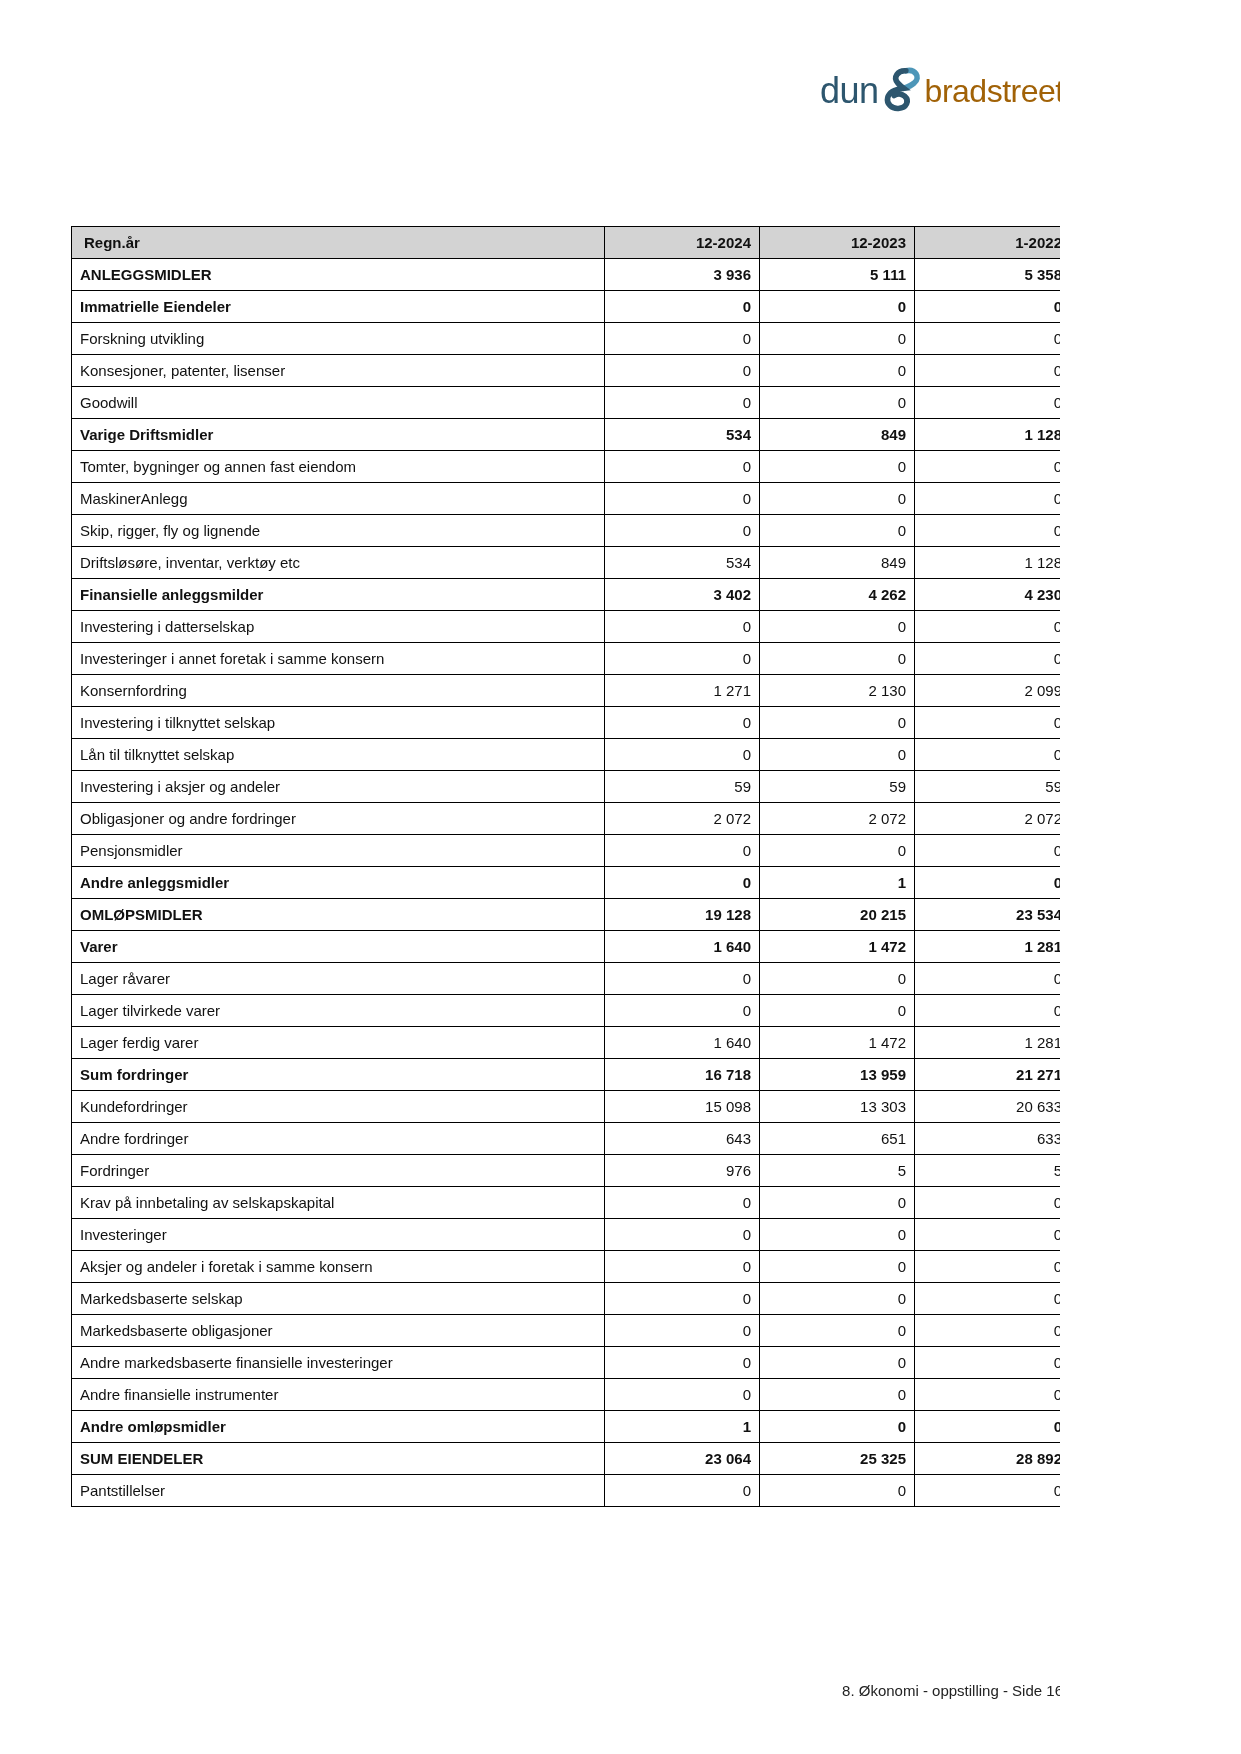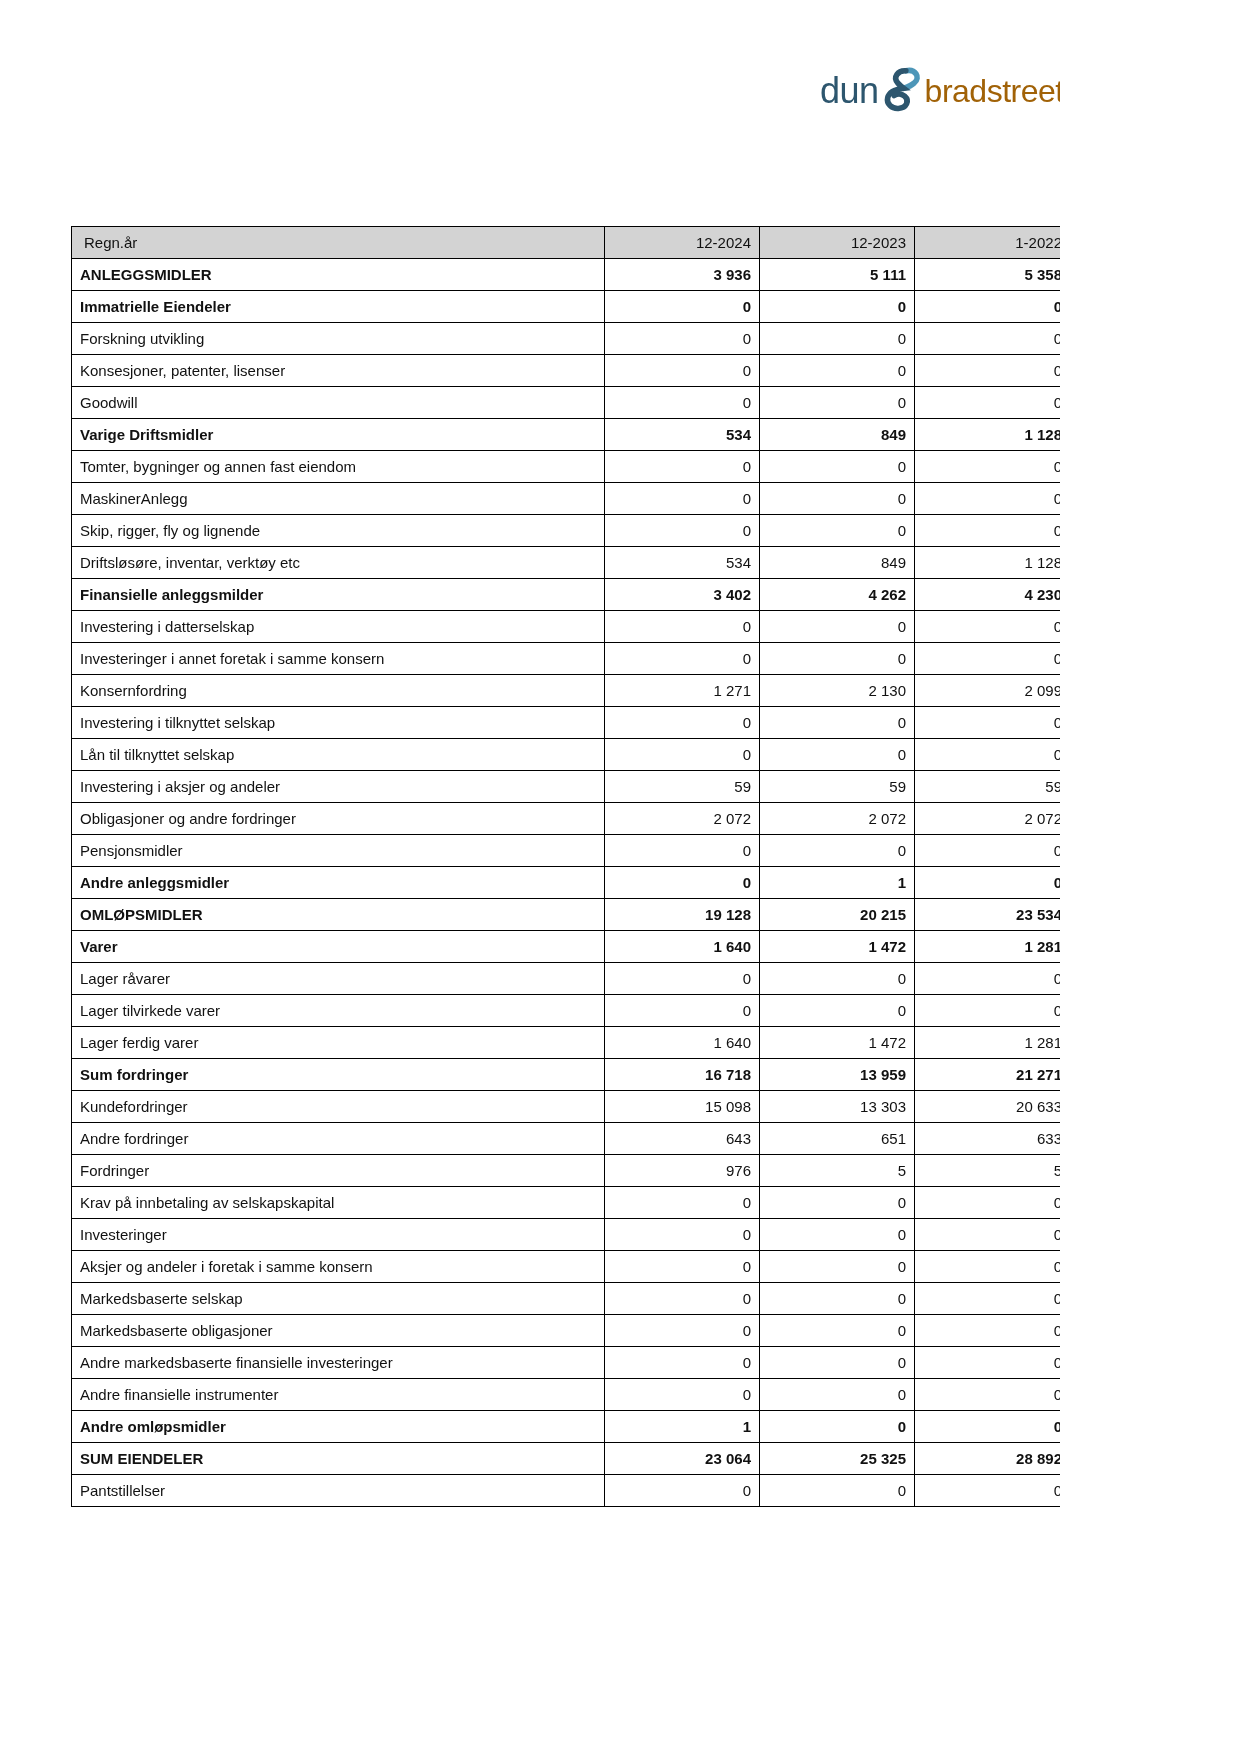--- a/index.html
+++ b/index.html
@@ -51,21 +51,21 @@
   }
   table.balance th, table.balance td {
     border: 1px solid #000000;
     height: 31px;
     padding: 0 8px;
     overflow: hidden;
     white-space: nowrap;
   }
   table.balance thead th {
     background: #d3d3d3;
-    font-weight: normal;
+    font-weight: bold;
     padding-left: 12px;
   }
   .c-label { text-align: left; }
   .c-num { text-align: right; }
   tr.bold td { font-weight: bold; }
 
   
   .footer {
     position: absolute;
     top: 1682px;
@@ -347,14 +347,15 @@
           <tr>
             <td class="c-label">Pantstillelser</td>
             <td class="c-num">0</td>
             <td class="c-num">0</td>
             <td class="c-num">0</td>
           </tr>
         </tbody>
     </table>
   </div>
 
+  <div class="footer">8. Økonomi - oppstilling - Side 16</div>
 
 </div>
 
 </body></html>

